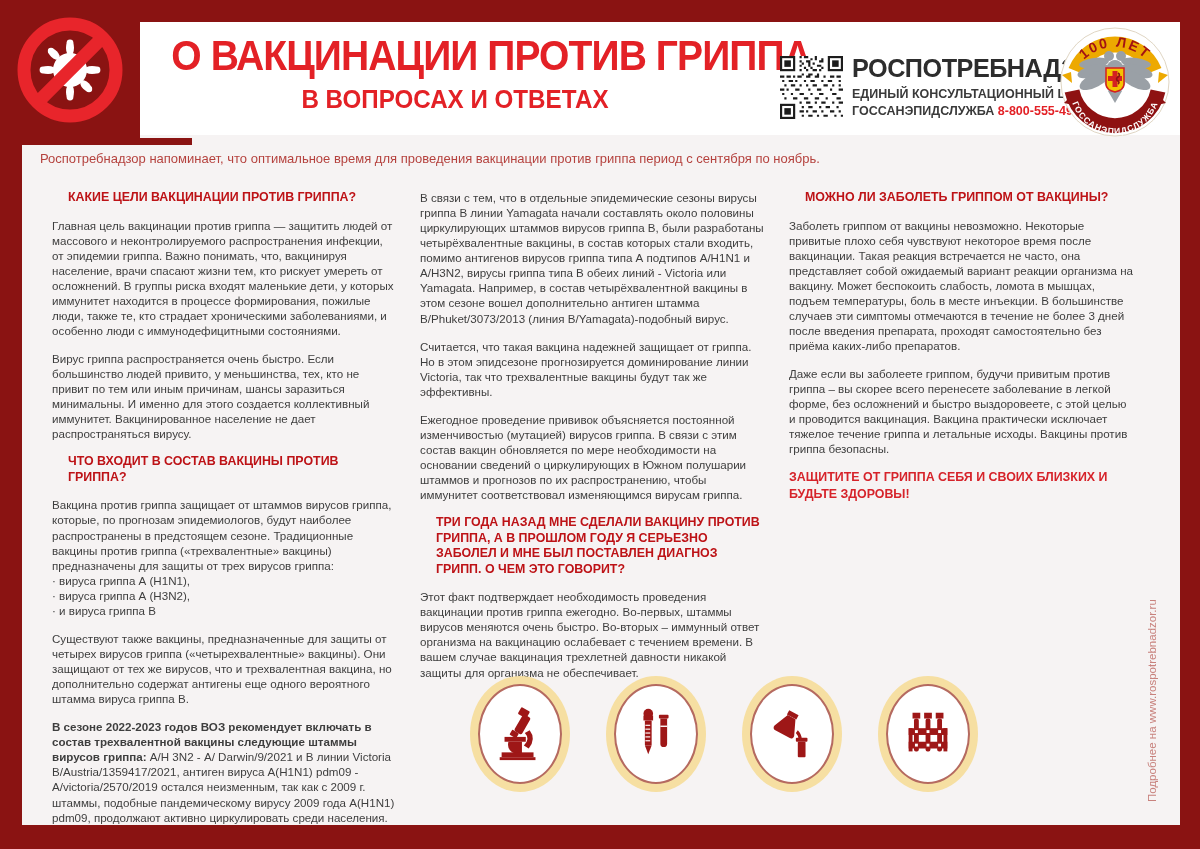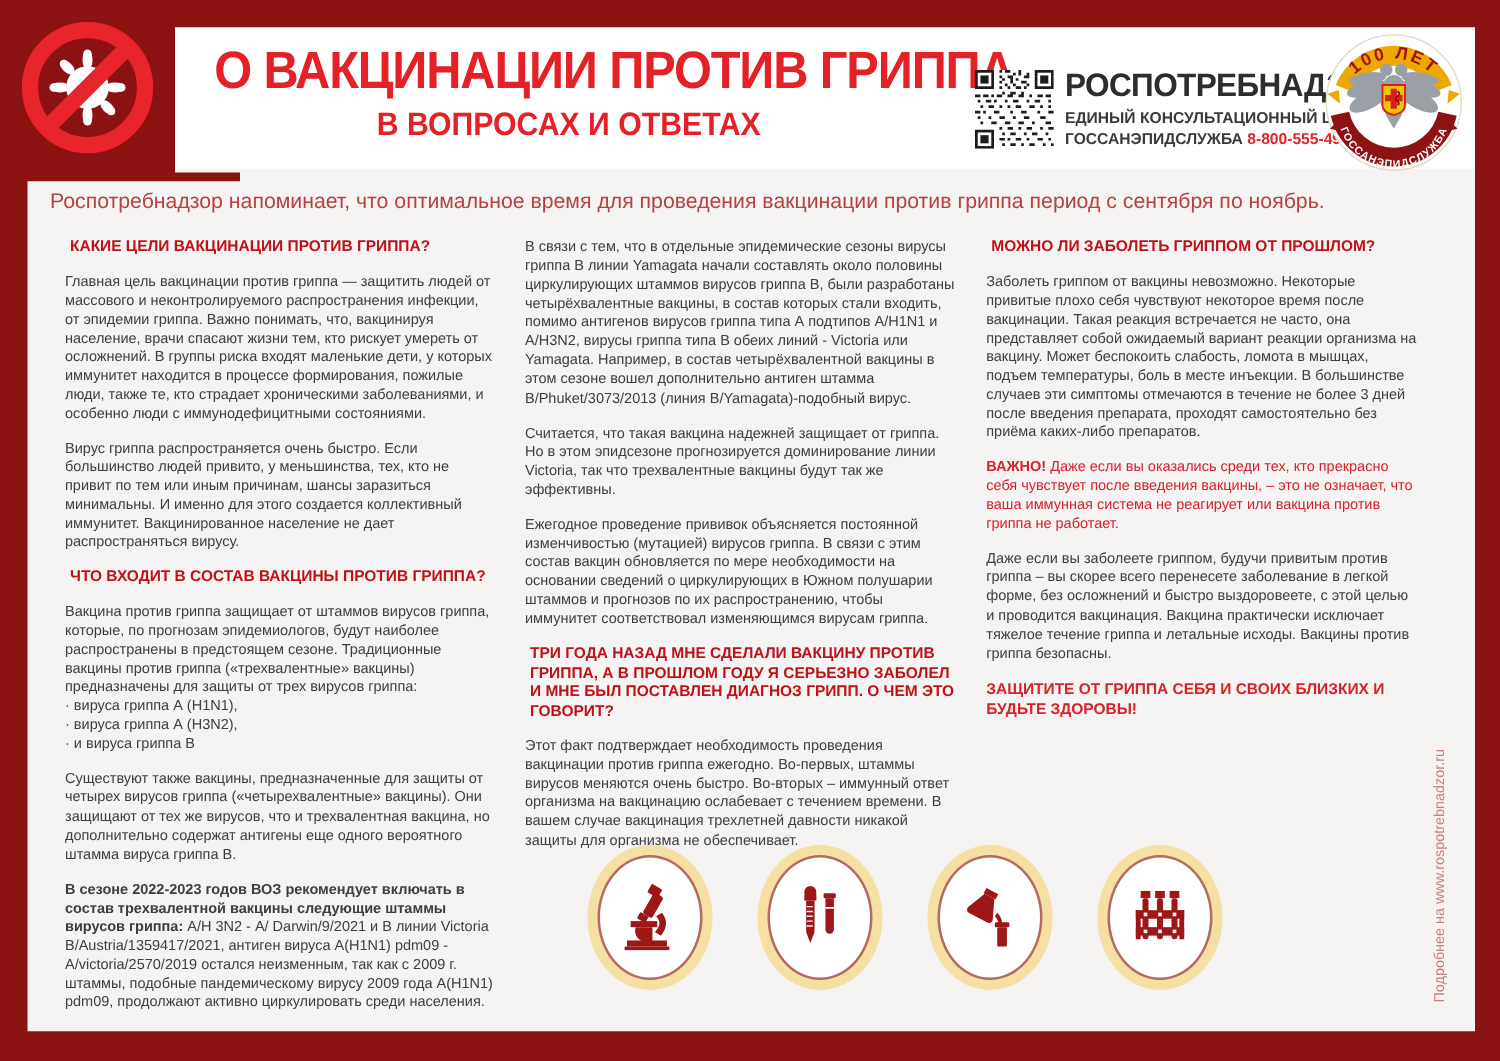--- a/index.html
+++ b/index.html
@@ -18,27 +18,27 @@
   .title2 { font-size:26px; font-weight:bold; margin-top:4px; transform:scaleX(.93); transform-origin:center; }
 
   .qr { position:absolute; left:780px; top:56px; width:63px; height:63px; }
   .brand-wrap { position:absolute; left:852px; top:53px; width:230px; }
   .brand { font-size:26px; font-weight:bold; color:#2d2d2d; letter-spacing:-0.5px; transform:scaleX(.97); transform-origin:left; white-space:nowrap; }
   .center-line { font-size:12.5px; font-weight:bold; color:#3a3a3a; margin-top:3px; white-space:nowrap; }
   .center-line:first-of-type { margin-top:9px; }
   .phone { color:#e32126; }
   .emblem { position:absolute; left:1058px; top:25px; width:114px; height:114px; }
 
-  .intro { position:absolute; left:40px; top:151px; width:1080px; font-size:17px; color:#b5423e; }
+  .intro { position:absolute; left:40px; top:151px; width:1080px; font-size:13px; color:#b5423e; }
 
   .col { position:absolute; top:190px; font-size:11.6px; line-height:1.3; color:#3e3e3e; }
   .col-1 { left:52px;  width:345px; }
   .col-2 { left:420px; width:345px; }
   .col-3 { left:789px; width:346px; }
-  .col h3 { margin:13px 0 2px 4px; font-size:12.4px; line-height:1.25; color:#bd1216; }
+  .col h3 { margin:13px 0 2px 16px; font-size:12.4px; line-height:1.25; color:#bd1216; }
   .col h3:first-child, .col p:first-child { margin-top:0; }
   .col p { margin:12px 0 13px 0; }
   .col p.last { margin-bottom:0; }
   .prelines { white-space:pre-line; }
   .red-text { color:#d6232a; }
   .closing { color:#d6232a; font-weight:bold; font-size:12.4px; }
 
   .icons-row { position:absolute; left:470px; top:676px; display:flex; gap:36px; }
   .lab-badge { width:100px; height:116px; border-radius:50%; background:#f6dfa2; display:flex; align-items:center; justify-content:center; }
   .lab-badge .inner { width:80px; height:96px; border-radius:50%; background:#ffffff; border:2px solid #b56a60; display:flex; align-items:center; justify-content:center; }
@@ -173,23 +173,22 @@
 
   <div class="col col-2">
     <p>В связи с тем, что в отдельные эпидемические сезоны вирусы гриппа В линии Yamagata начали составлять около половины циркулирующих штаммов вирусов гриппа В, были разработаны четырёхвалентные вакцины, в состав которых стали входить, помимо антигенов вирусов гриппа типа А подтипов A/H1N1 и A/H3N2, вирусы гриппа типа В обеих линий - Victoria или Yamagata. Например, в состав четырёхвалентной вакцины в этом сезоне вошел дополнительно антиген штамма B/Phuket/3073/2013 (линия B/Yamagata)-подобный вирус.</p>
     <p>Считается, что такая вакцина надежней защищает от гриппа. Но в этом эпидсезоне прогнозируется доминирование линии Victoria, так что трехвалентные вакцины будут так же эффективны.</p>
     <p>Ежегодное проведение прививок объясняется постоянной изменчивостью (мутацией) вирусов гриппа. В связи с этим состав вакцин обновляется по мере необходимости на основании сведений о циркулирующих в Южном полушарии штаммов и прогнозов по их распространению, чтобы иммунитет соответствовал изменяющимся вирусам гриппа.</p>
     <h3>ТРИ ГОДА НАЗАД МНЕ СДЕЛАЛИ ВАКЦИНУ ПРОТИВ ГРИППА, А В ПРОШЛОМ ГОДУ Я СЕРЬЕЗНО ЗАБОЛЕЛ И МНЕ БЫЛ ПОСТАВЛЕН ДИАГНОЗ ГРИПП. О ЧЕМ ЭТО ГОВОРИТ?</h3>
     <p class="last">Этот факт подтверждает необходимость проведения вакцинации против гриппа ежегодно. Во-первых, штаммы вирусов меняются очень быстро. Во-вторых – иммунный ответ организма на вакцинацию ослабевает с течением времени. В вашем случае вакцинация трехлетней давности никакой защиты для организма не обеспечивает.</p>
   </div>
 
   <div class="col col-3">
-    <h3>МОЖНО ЛИ ЗАБОЛЕТЬ ГРИППОМ ОТ ПРОШЛОМ?</h3>
+    <h3>МОЖНО ЛИ ЗАБОЛЕТЬ ГРИППОМ ОТ ВАКЦИНЫ?</h3>
     <p>Заболеть гриппом от вакцины невозможно. Некоторые привитые плохо себя чувствуют некоторое время после вакцинации. Такая реакция встречается не часто, она представляет собой ожидаемый вариант реакции организма на вакцину. Может беспокоить слабость, ломота в мышцах, подъем температуры, боль в месте инъекции. В большинстве случаев эти симптомы отмечаются в течение не более 3 дней после введения препарата, проходят самостоятельно без приёма каких-либо препаратов.</p>
-    <p class="red-text"><b>ВАЖНО!</b><span> Даже если вы оказались среди тех, кто прекрасно себя чувствует после введения вакцины, – это не означает, что ваша иммунная система не реагирует или вакцина против гриппа не работает.</span></p>
     <p>Даже если вы заболеете гриппом, будучи привитым против гриппа – вы скорее всего перенесете заболевание в легкой форме, без осложнений и быстро выздоровеете, с этой целью и проводится вакцинация. Вакцина практически исключает тяжелое течение гриппа и летальные исходы. Вакцины против гриппа безопасны.</p>
     <p class="closing last">ЗАЩИТИТЕ ОТ ГРИППА СЕБЯ И СВОИХ БЛИЗКИХ И БУДЬТЕ ЗДОРОВЫ!</p>
   </div>
 
   <div class="icons-row">
     <div class="lab-badge">
       <div class="inner">
         <svg width="58" height="58" viewBox="0 0 60 60" fill="#9e1717">
           <rect x="29" y="4" width="10" height="8" rx="1" transform="rotate(30 34 8)"></rect>
           <rect x="28" y="10" width="9" height="20" rx="2" transform="rotate(30 32.5 20)"></rect>

